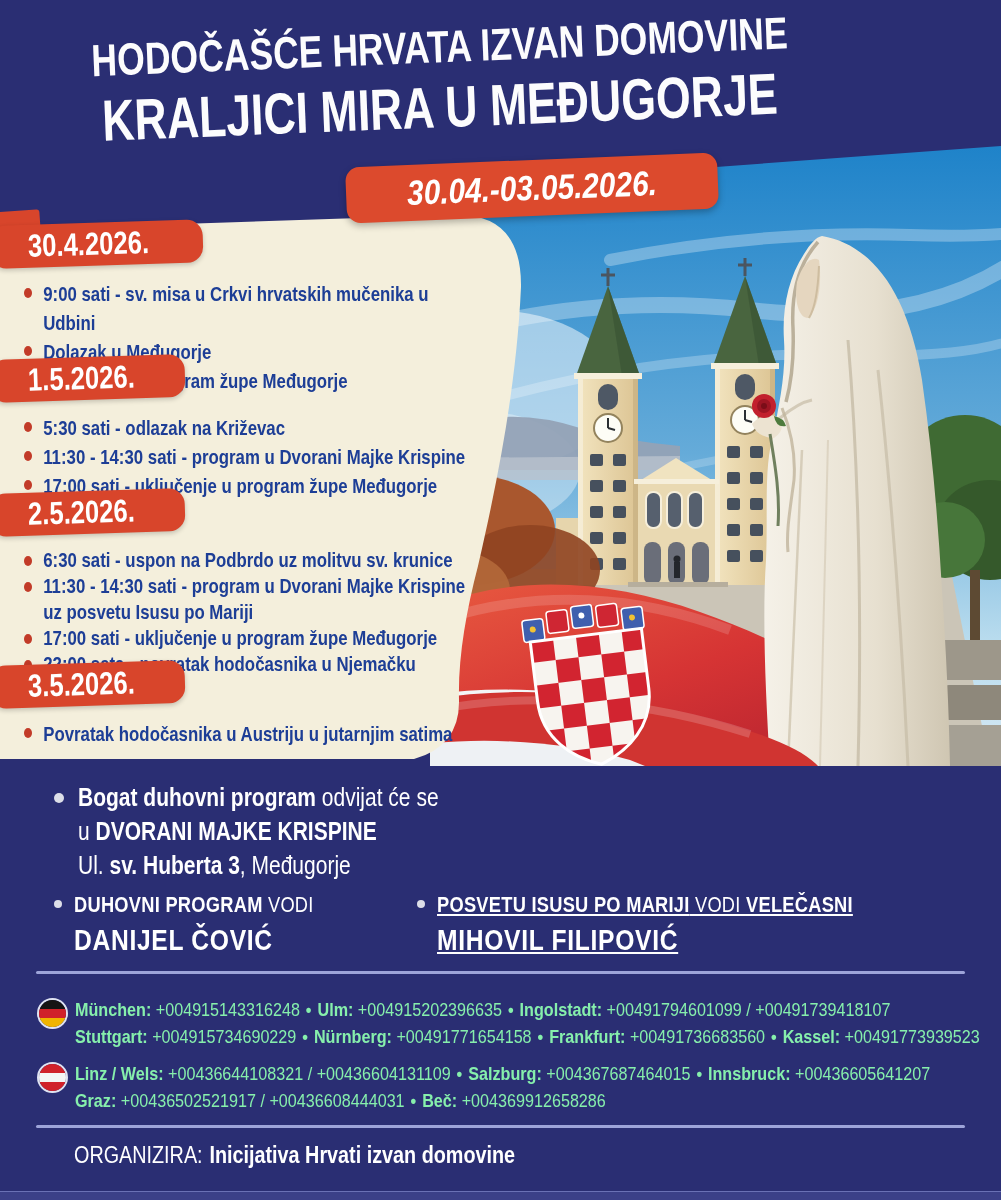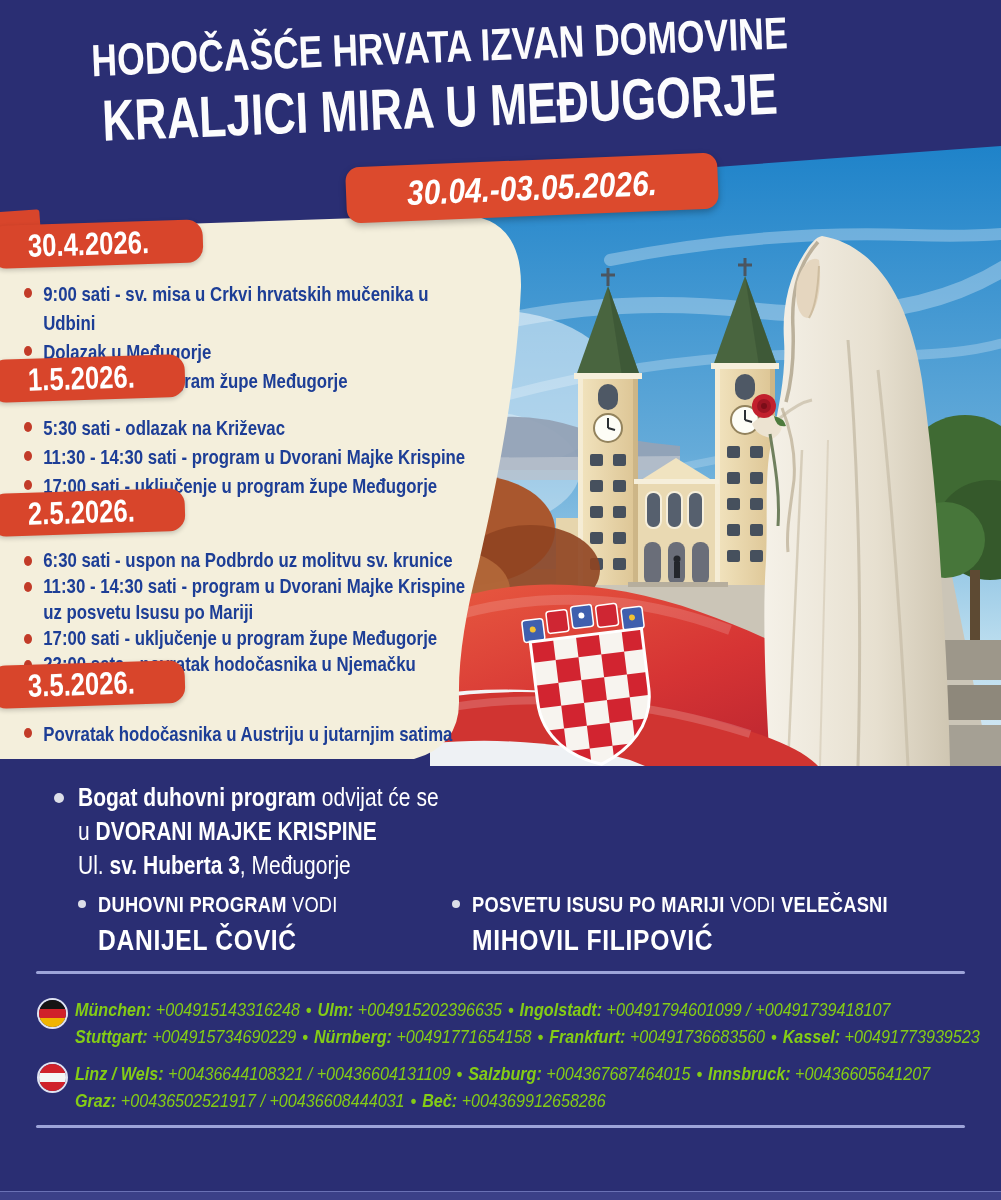--- a/index.html
+++ b/index.html
@@ -44,34 +44,34 @@
 
   
   .venue{position:absolute;left:0;top:780px;z-index:6;color:#fff;}
   .venue .dot{position:absolute;left:54px;top:13px;width:10px;height:10px;border-radius:50%;background:#dcdee8;}
   .venue-lines{position:absolute;left:78px;top:0;width:600px;transform:scaleX(.84);transform-origin:0 0;
     font-size:25px;line-height:34px;white-space:nowrap;}
   .b{font-weight:bold;} .n{font-weight:normal;}
 
   
   #leaders{position:absolute;left:0;top:893px;width:1001px;z-index:6;color:#fff;}
-  .leader-col{position:absolute;top:0;margin-left:24px;}
+  .leader-col{position:absolute;top:0;}
   .leader-col .dot{position:absolute;left:-20px;top:7px;width:8px;height:8px;border-radius:50%;background:#dcdee8;}
-  .lc0{left:74px;} .lc1{left:448px;}
+  .lc0{left:74px;} .lc1{left:437px;text-decoration:underline;}
   .lwrap{transform:scaleX(.85);transform-origin:0 0;white-space:nowrap;}
   .role{font-size:21.5px;letter-spacing:.3px;}
   .lname{font-size:29px;font-weight:bold;letter-spacing:.8px;margin-top:6px;}
 
   
   .divider{position:absolute;left:36px;width:929px;height:3px;background:#a7afe2;border-radius:2px;
     opacity:.92;z-index:6;}
   .d1{top:971px;} .d2{top:1125px;}
 
   
-  .contact-group{position:absolute;left:37px;width:950px;z-index:6;color:#84cc16;font-style:italic;}
+  .contact-group{position:absolute;left:37px;width:950px;z-index:6;color:#86efac;}
   .cg0{top:996px;} .cg1{top:1060px;}
   .flag{position:absolute;left:0;top:2px;width:31px;height:31px;border-radius:50%;
     border:2px solid #dfe3f2;overflow:hidden;}
   .flag .st{width:100%;height:33.4%;}
   .contact-rows{margin-left:38px;width:1080px;transform:scaleX(.85);transform-origin:0 0;
     font-size:19px;line-height:27px;white-space:nowrap;}
   .city{font-weight:bold;} .num{font-weight:normal;}
   .sep{font-weight:bold;padding:0 7px;}
 
   
@@ -344,15 +344,20 @@
         </div>
         <div class="contact-rows">
           <div class="contact-row"><span class="city">Linz / Wels:&nbsp;</span><span class="num">+00436644108321 / +00436604131109</span><span class="sep">•</span><span class="city">Salzburg:&nbsp;</span><span class="num">+004367687464015</span><span class="sep">•</span><span class="city">Innsbruck:&nbsp;</span><span class="num">+00436605641207</span></div>
           <div class="contact-row"><span class="city">Graz:&nbsp;</span><span class="num">+00436502521917 / +00436608444031</span><span class="sep">•</span><span class="city">Beč:&nbsp;</span><span class="num">+004369912658286</span></div>
         </div>
       </div>
     </div>
 
   <div class="divider d2"></div>
 
+  <div class="organizer">
+    <div class="org-wrap">
+      <span class="org-label">ORGANIZIRA:</span><span class="org-name">Inicijativa Hrvati izvan domovine</span>
+    </div>
+  </div>
 
   <div class="bottom-strip"></div>
 </div>
 
 </body></html>

